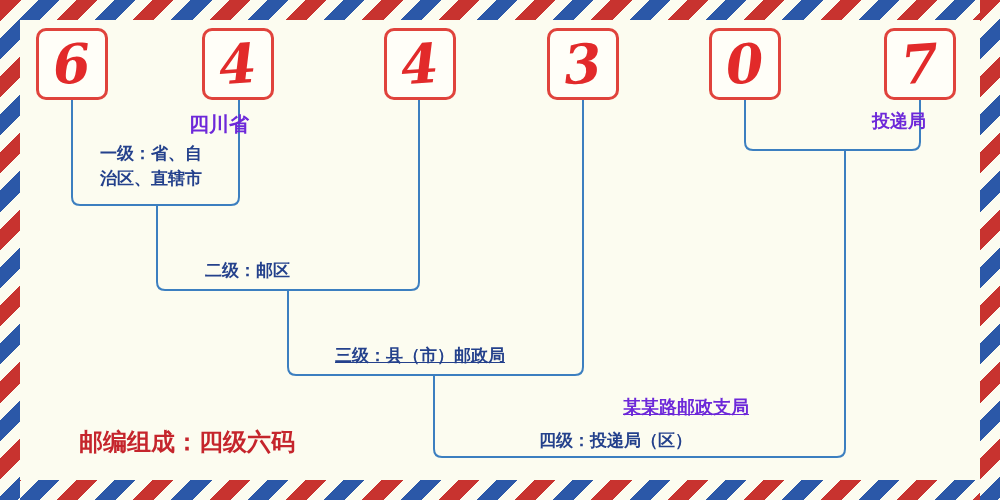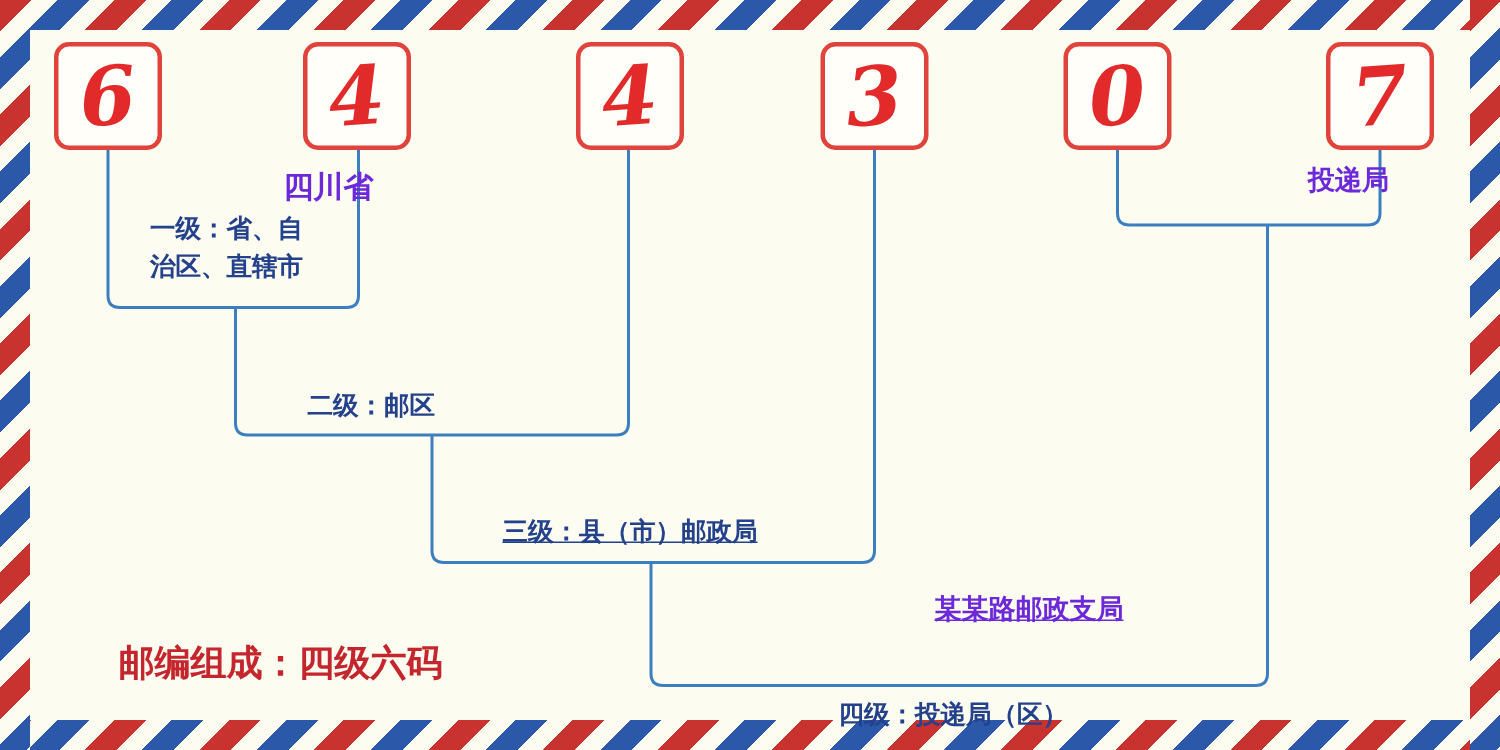--- a/index.html
+++ b/index.html
@@ -47,21 +47,21 @@
     position:absolute; font-weight:bold;
     font-size:17px; color:#24418c; z-index:3; line-height:25px;
   }
   .p1 { left:72px;  top:112px; width:167px; }
   .d1 { left:100px; top:141px; width:112px; }
   .p2 { left:205px; top:226px; width:167px; }
   .d2 { left:205px; top:258px; width:167px;font-family:Liberation Serif, serif; }
   .p3 { left:352px; top:311px; width:167px; }
   .d3 { left:335px; top:343px; width:200px;text-decoration:underline; }
   .p4 { left:539px; top:396px; width:200px; font-size:18px;text-decoration:underline; }
-  .d4 { left:559px; top:428px; width:200px;margin-top:37px; }
+  .d4 { left:539px; top:428px; width:200px; }
   .p5 { left:749px; top:110px; width:167px; font-size:18px; }
 
   .note {
     position:absolute; left:38px; top:426px;
     font-size:24px; font-weight:bold; color:#c5252c; z-index:3;margin-left:41px;
   }
 </style>
 </head>
 <body>
 

